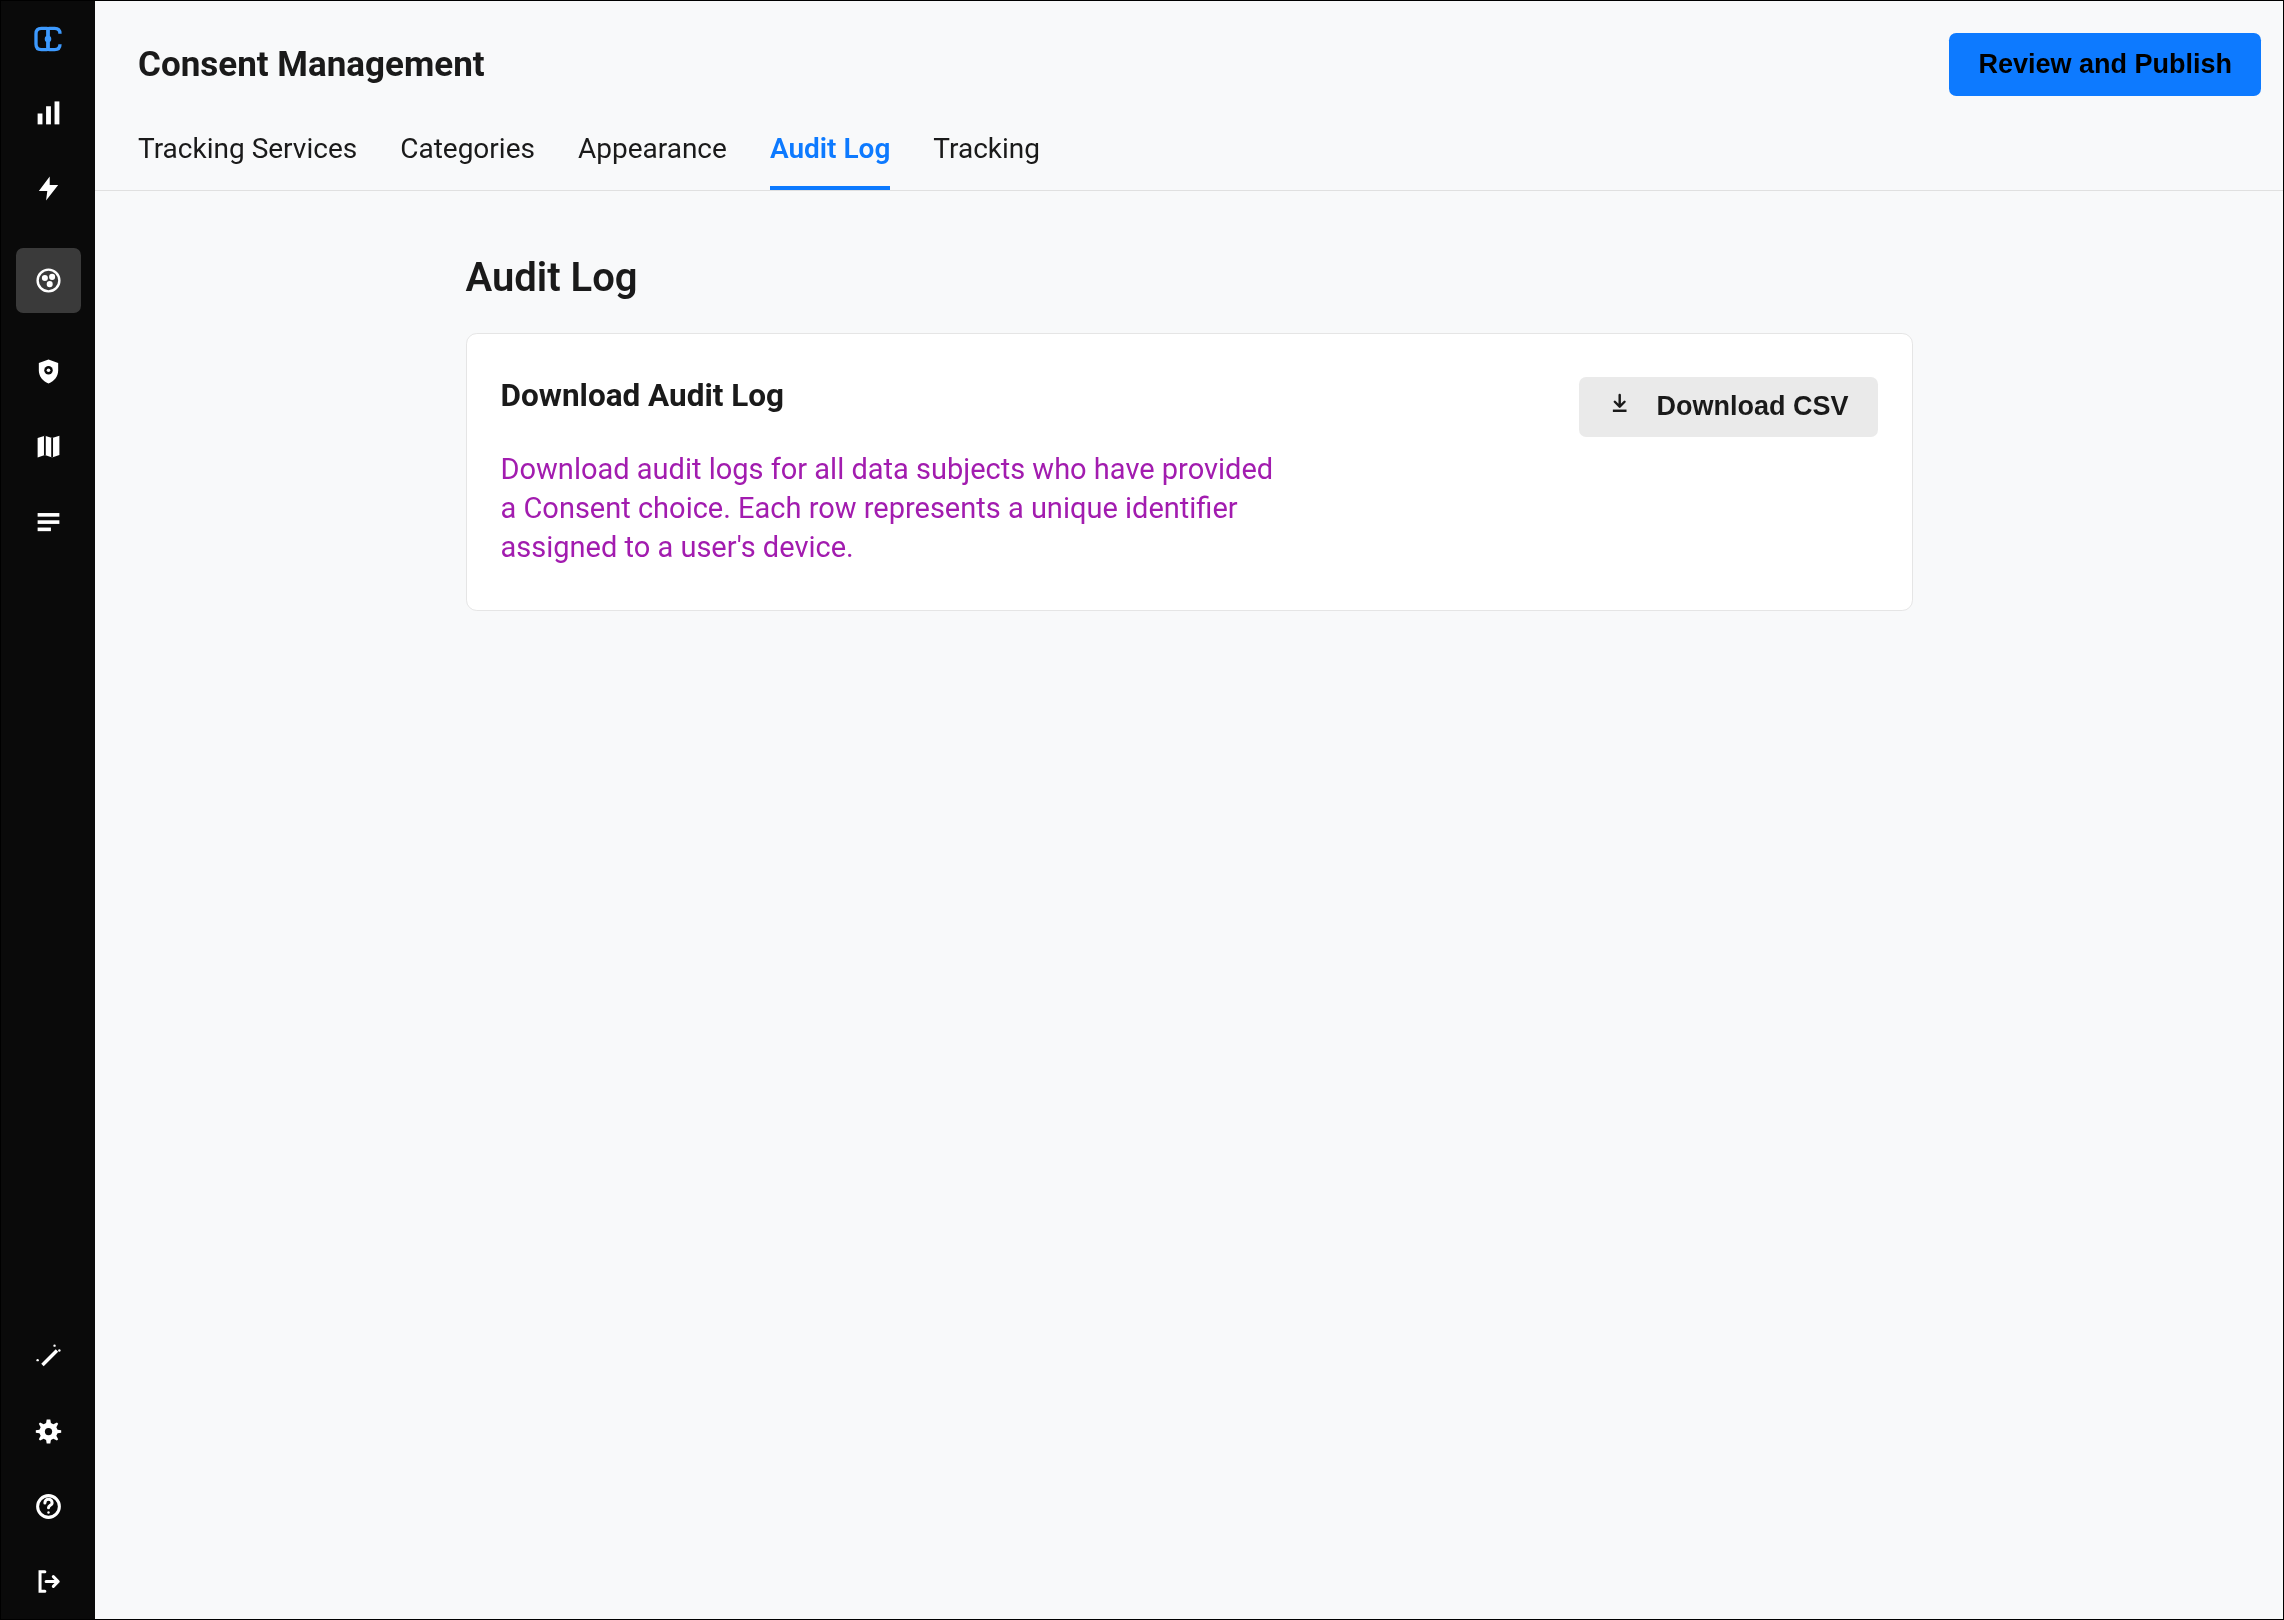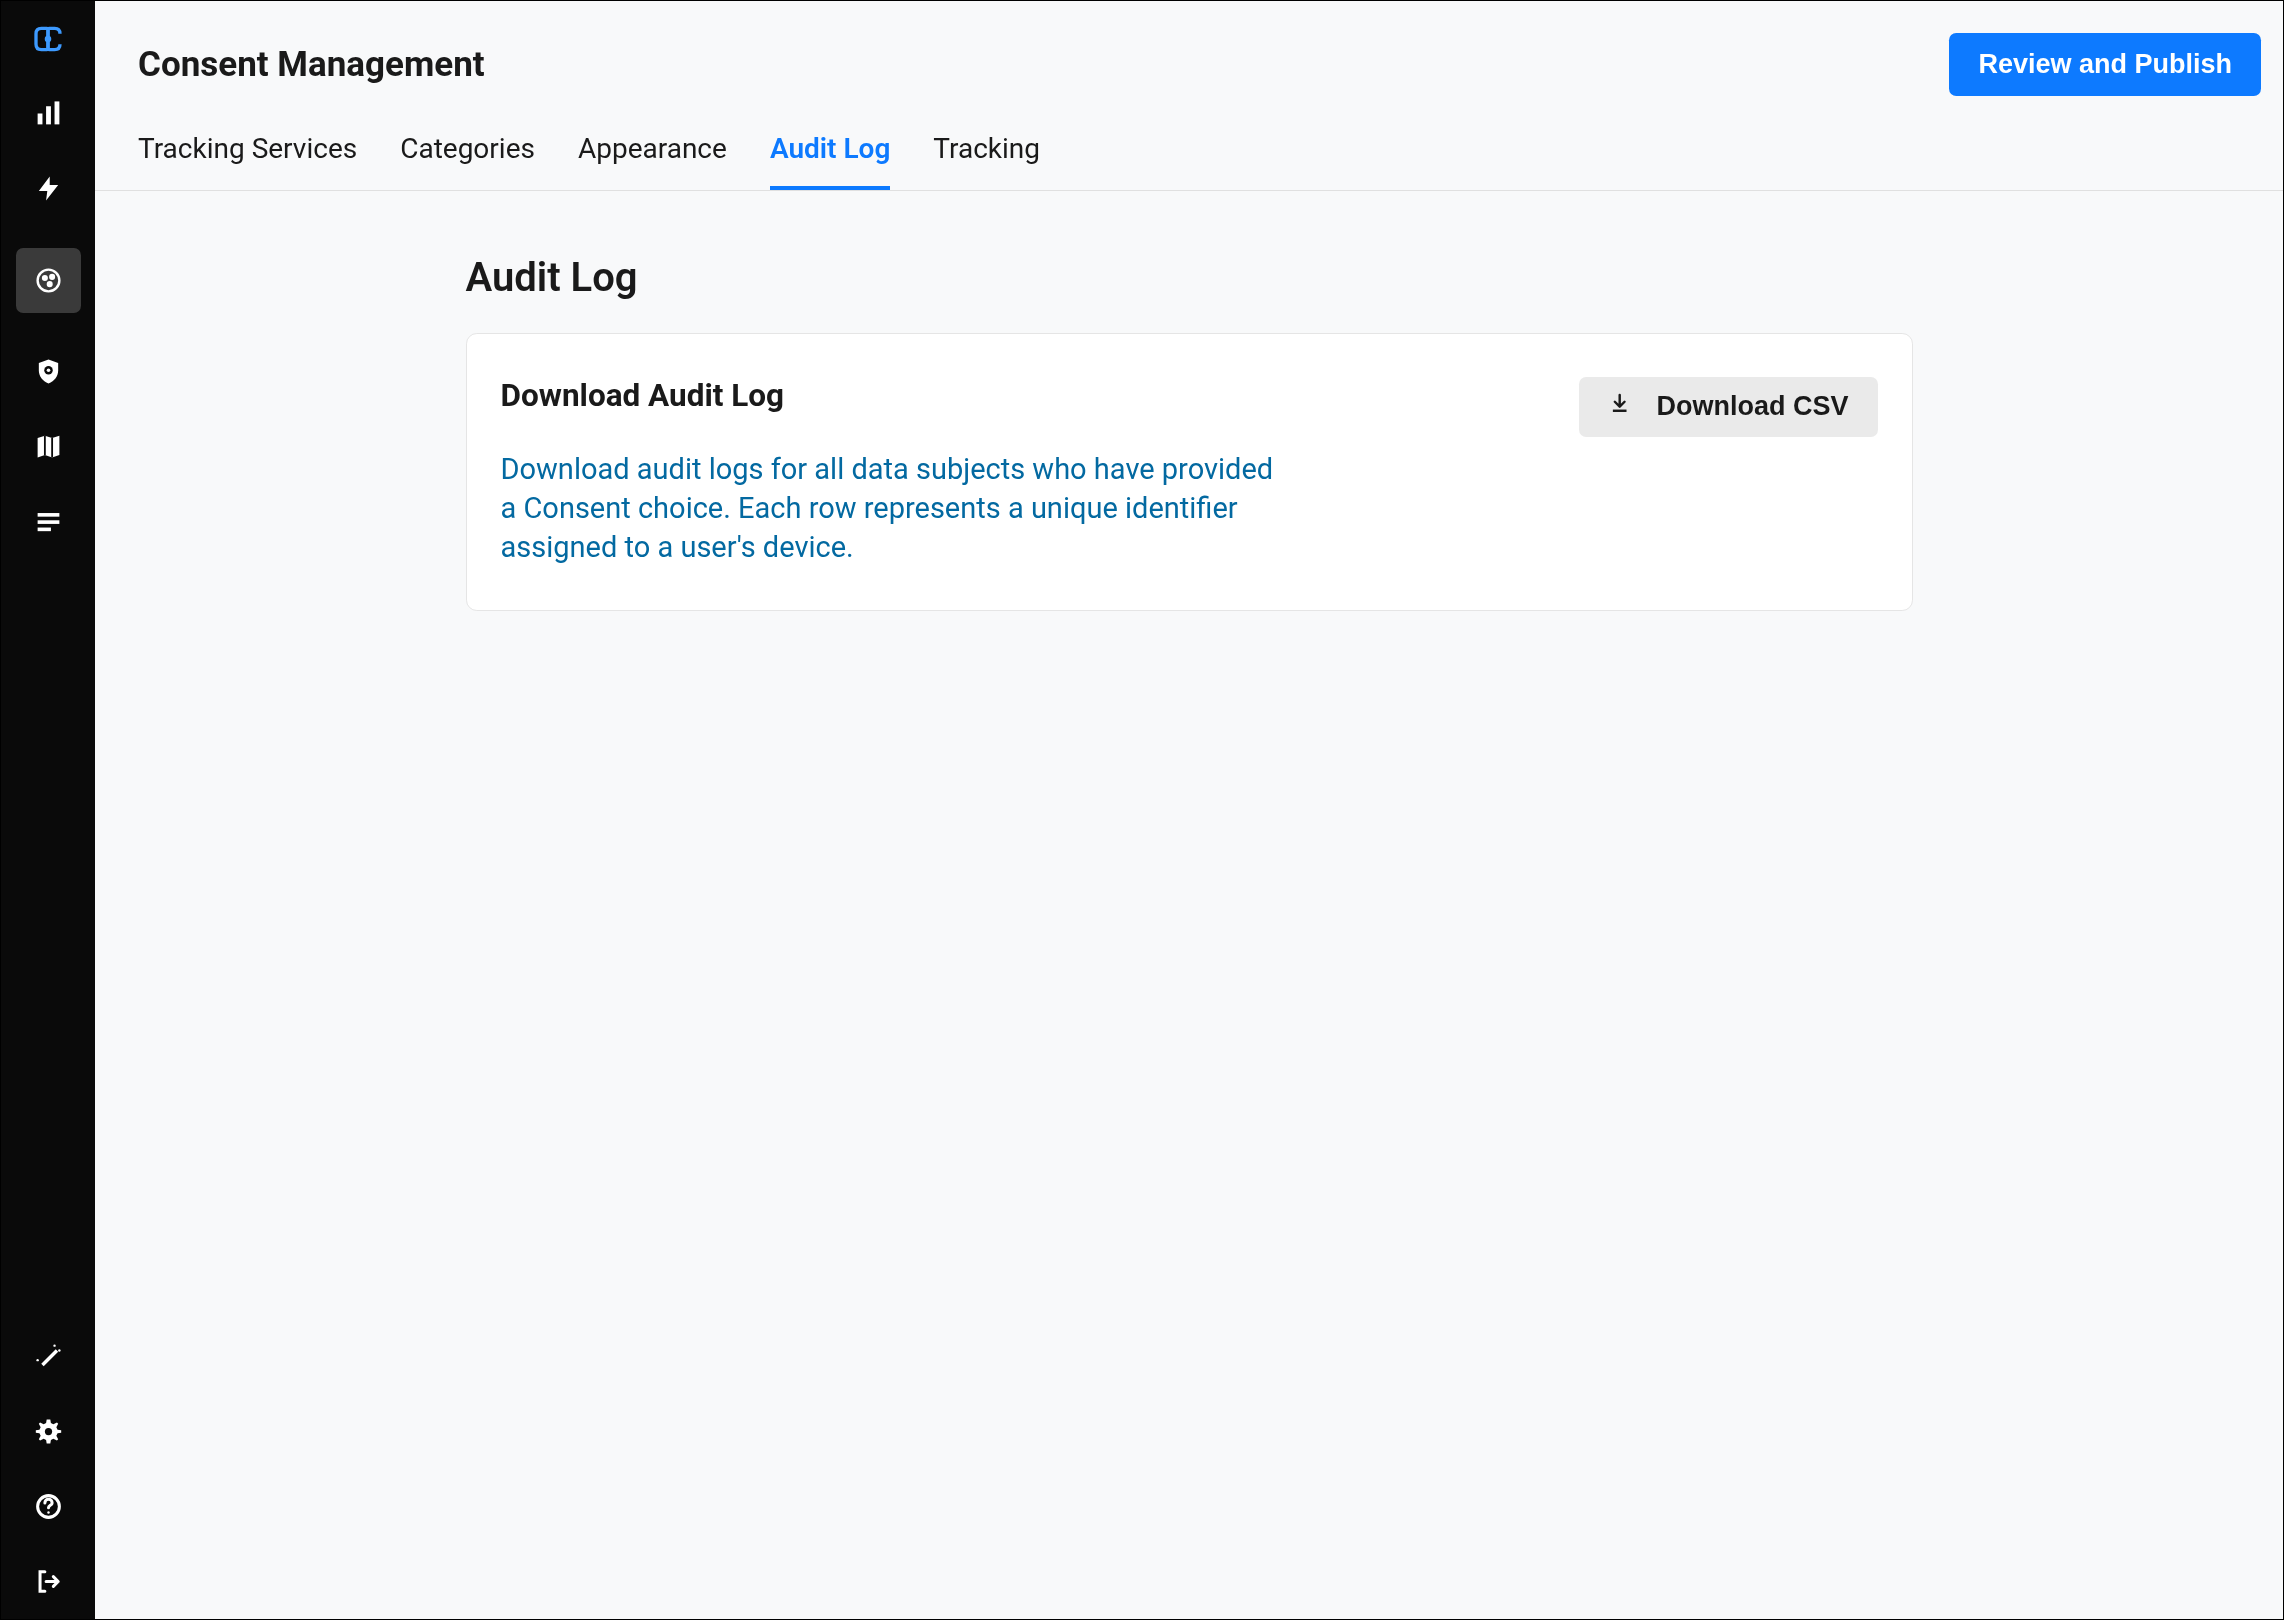--- a/index.html
+++ b/index.html
@@ -91,21 +91,21 @@
     }
     
     .page-title {
       font-size: 35px;
       font-weight: 700;
       color: #1a1a1a;
     }
     
     .primary-btn {
       background: #0d7aff;
-      color: #ffffff;
+      color: #000000;
       border: none;
       padding: 16px 29px;
       font-size: 27px;
       font-weight: 600;
       border-radius: 7.2px;
       cursor: pointer;
     }
     
     .tabs {
       display: flex;
@@ -169,21 +169,21 @@
     
     .card-title {
       font-size: 31.5px;
       font-weight: 700;
       color: #1a1a1a;
       margin-bottom: 9px;
     }
     
     .card-description {
       font-size: 29px;
-      color: #0369a1;
+      color: #a21caf;
       line-height: 1.35;
       margin-top: 36px;
     }
     
     .secondary-btn {
       background: #eaeaea;
       color: #1a1a1a;
       border: none;
       padding: 14.4px 29px;
       font-size: 27px;

